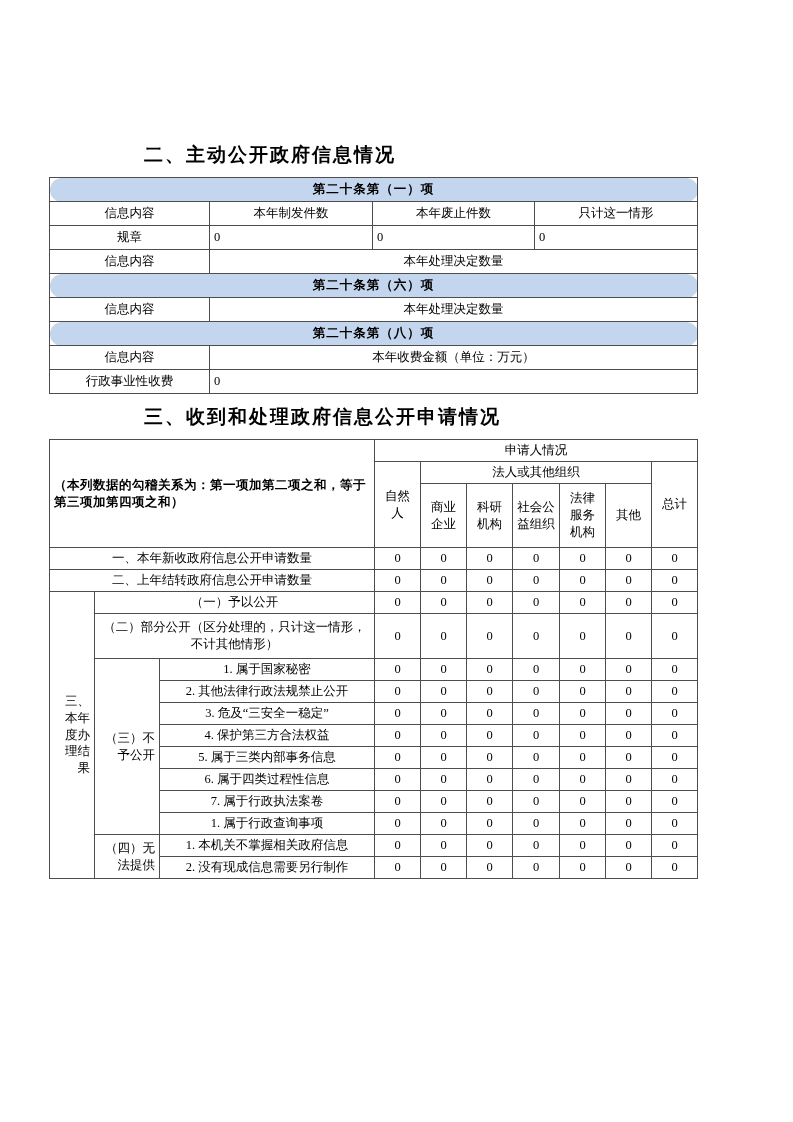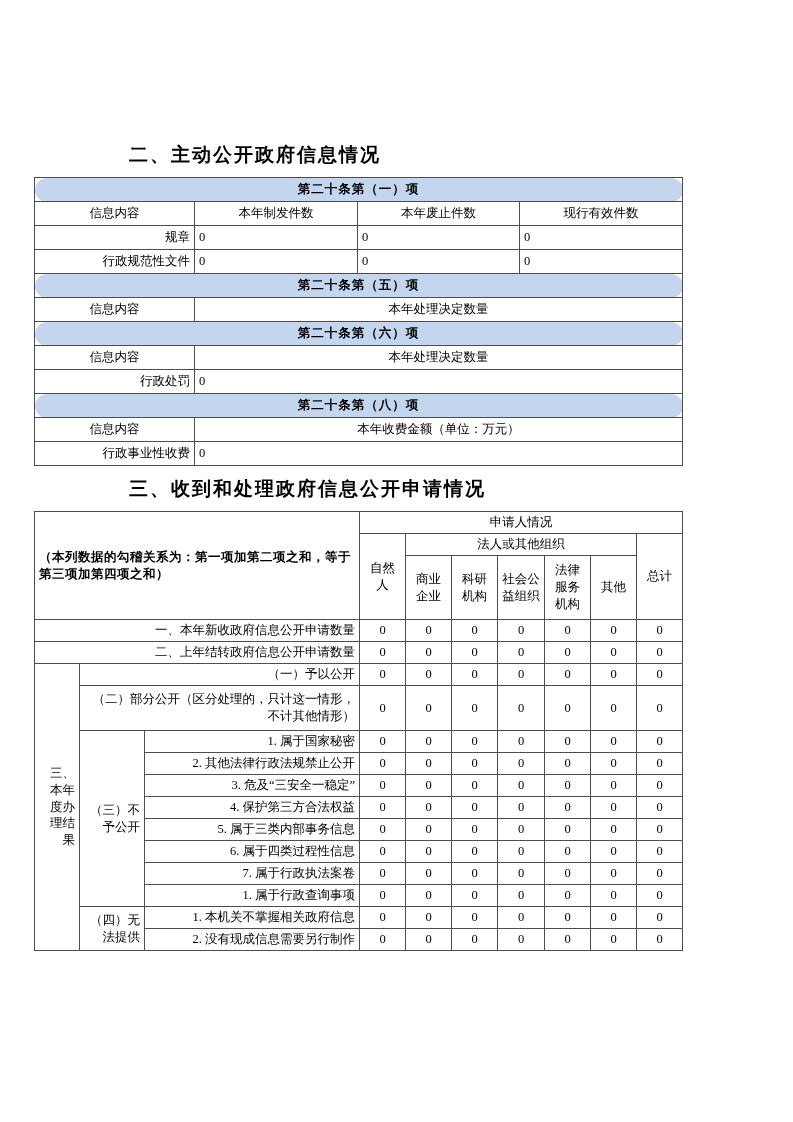--- a/index.html
+++ b/index.html
@@ -2,37 +2,37 @@
 <html style="--header-bg: #c3d6ee; --border: #4d4d4d; --text: #000000;"><head>
 <meta charset="utf-8">
 <style>
   * { margin:0; padding:0; box-sizing:border-box; }
   html,body { background:#ffffff; }
   body {
     width:793px; height:1122px;
     font-family:"Liberation Serif","DejaVu Serif",serif;
     color:var(--text,#000);
   }
-  .page { width:793px; height:1122px; padding:142px 0 0 34px; overflow:hidden; }
+  .page { width:793px; height:1122px; padding:142px 0 0 49px; overflow:hidden; }
   .sec-title {
     font-size:19px; font-weight:bold; letter-spacing:2px;
     margin:0 0 9px 95px; white-space:nowrap;
   }
   .sec-title.second { margin-top:10px; }
   table.tbl {
     border-collapse:collapse; table-layout:fixed; width:648px;
     font-size:12.5px;
   }
   .tbl td {
     border:1px solid #4d4d4d; padding:0 4px;
     vertical-align:middle; line-height:1.35; word-break:break-all;
   }
   .blue { background:var(--header-bg,#c3d6ee); font-weight:bold; text-align:center; letter-spacing:1px; }
   .ch   { font-weight:normal; text-align:center; }
-  .lbl  { text-align:right; }
+  .lbl  { text-align:center; }
   .val  { text-align:left; }
   .num  { text-align:center; }
   .grp  { text-align:right; padding:0 3px; }
   .note { font-weight:bold; text-align:left; padding:4px 7px; line-height:1.8; letter-spacing:0.5px; }
   .s2 td { height:24px;border-radius:12px; }
   .s3 td { height:22px; }
   .s3 tr.hdr3 td { height:64px; }
   .s3 tr.tall td { height:45px; }
 </style>
 </head>
@@ -50,51 +50,38 @@
         <col style="width:163px">
       </colgroup>
     <tbody>
         <tr>
       <td class="blue" colspan="4">第二十条第（一）项</td>
     </tr>
     <tr>
       <td class="ch">信息内容</td>
       <td class="ch">本年制发件数</td>
       <td class="ch">本年废止件数</td>
-      <td class="ch">现行有效件数</td>
+      <td class="ch">只计这一情形</td>
     </tr>
     <tr>
       <td class="lbl">规章</td>
       <td class="val">0</td>
       <td class="val">0</td>
       <td class="val">0</td>
     </tr>
     <tr>
-      <td class="lbl">行政规范性文件</td>
-      <td class="val">0</td>
-      <td class="val">0</td>
-      <td class="val">0</td>
-    </tr>
-    <tr>
-      <td class="blue" colspan="4">第二十条第（五）项</td>
-    </tr>
-    <tr>
       <td class="ch">信息内容</td>
       <td class="ch" colspan="3">本年处理决定数量</td>
     </tr>
     <tr>
       <td class="blue" colspan="4">第二十条第（六）项</td>
     </tr>
     <tr>
       <td class="ch">信息内容</td>
       <td class="ch" colspan="3">本年处理决定数量</td>
-    </tr>
-    <tr>
-      <td class="lbl">行政处罚</td>
-      <td class="val" colspan="3">0</td>
     </tr>
     <tr>
       <td class="blue" colspan="4">第二十条第（八）项</td>
     </tr>
     <tr>
       <td class="ch">信息内容</td>
       <td class="ch" colspan="3">本年收费金额（单位：万元）</td>
     </tr>
     <tr>
       <td class="lbl">行政事业性收费</td>

